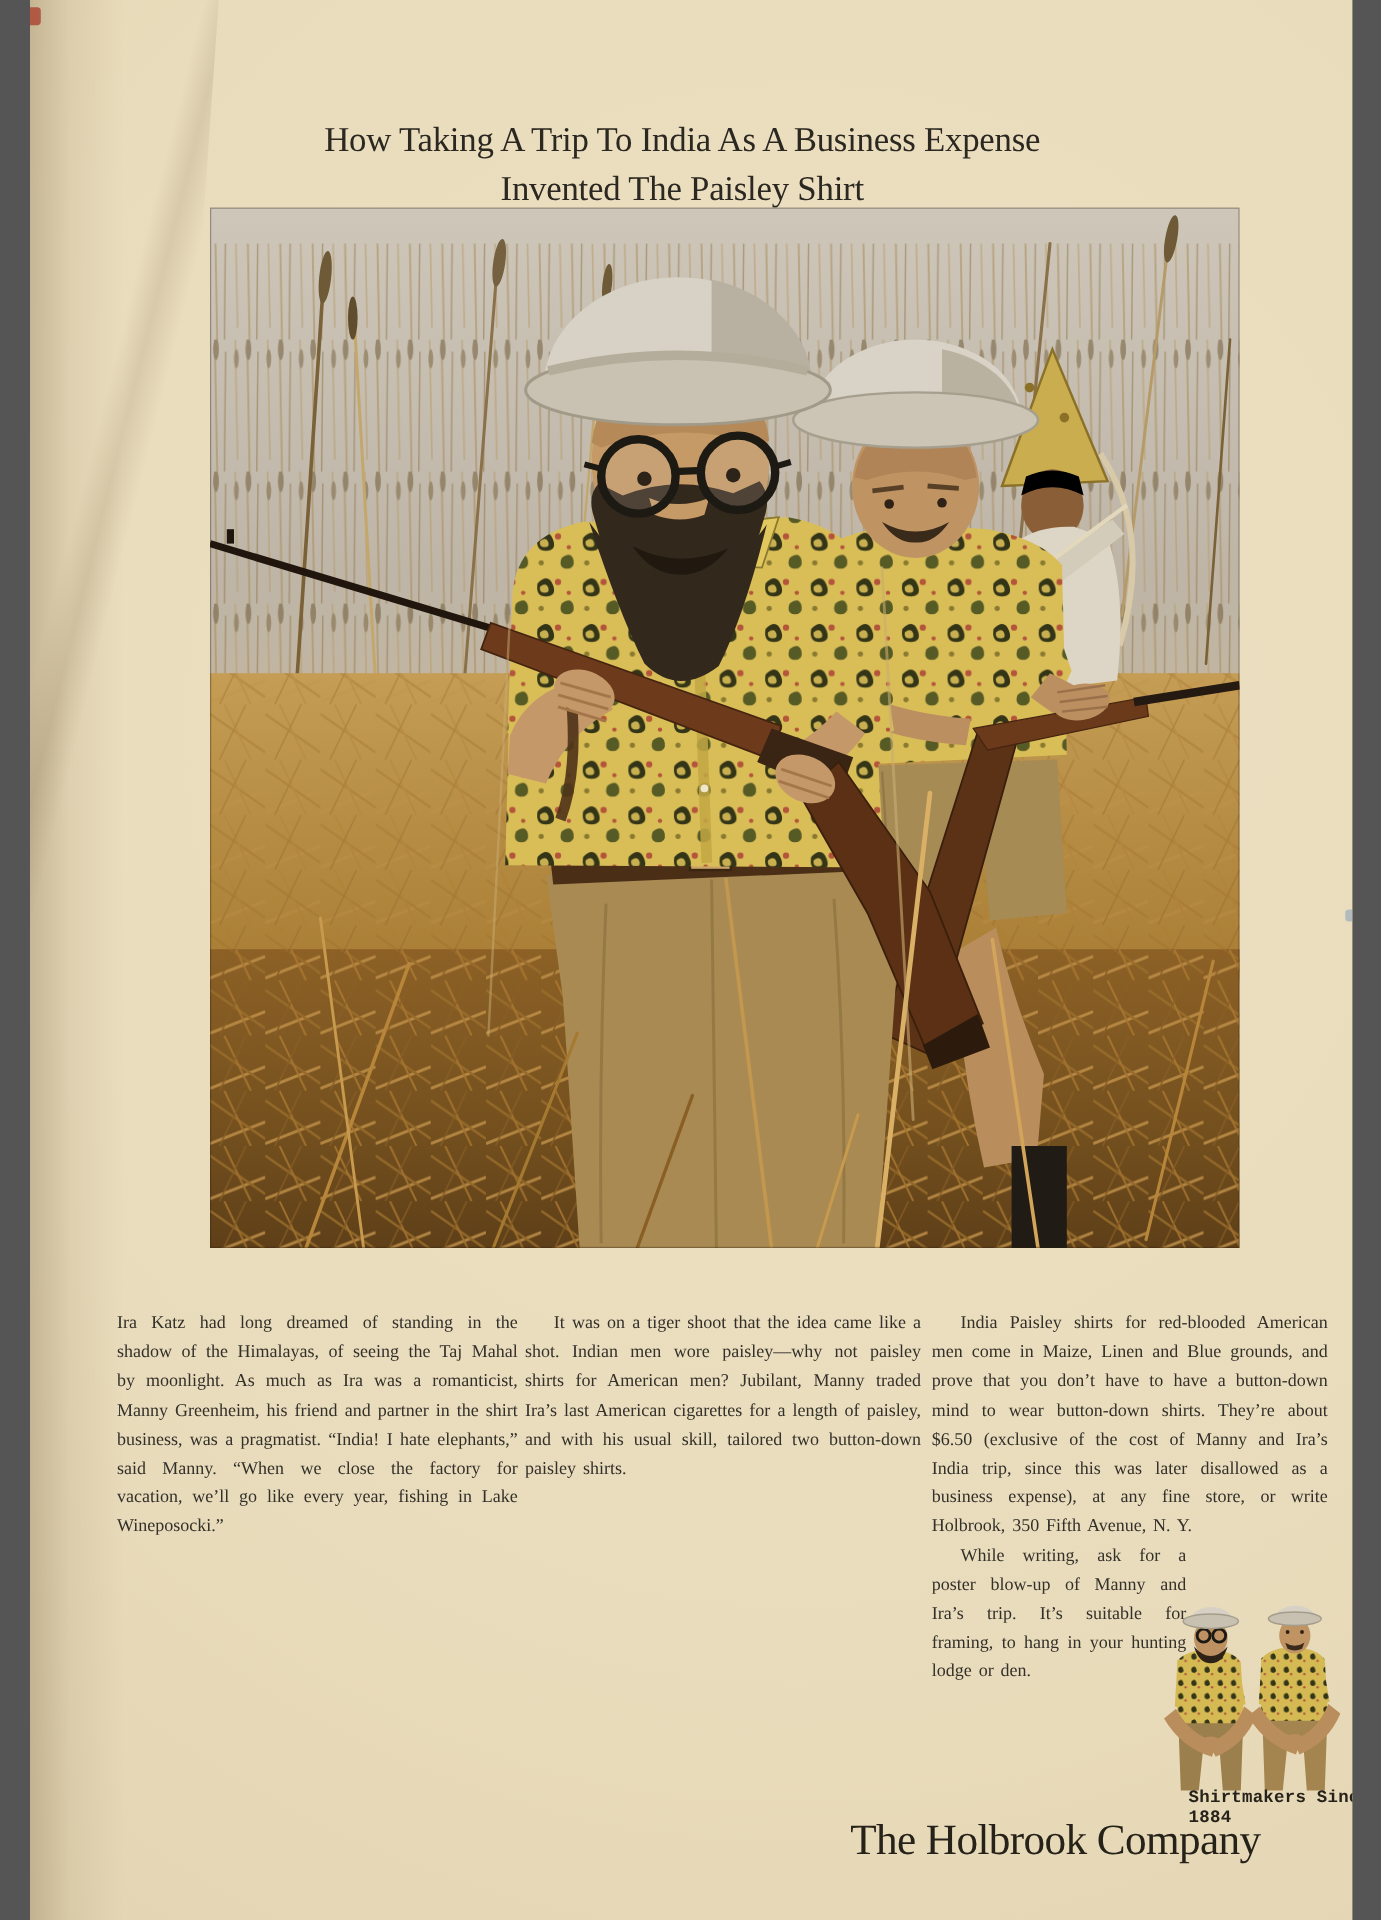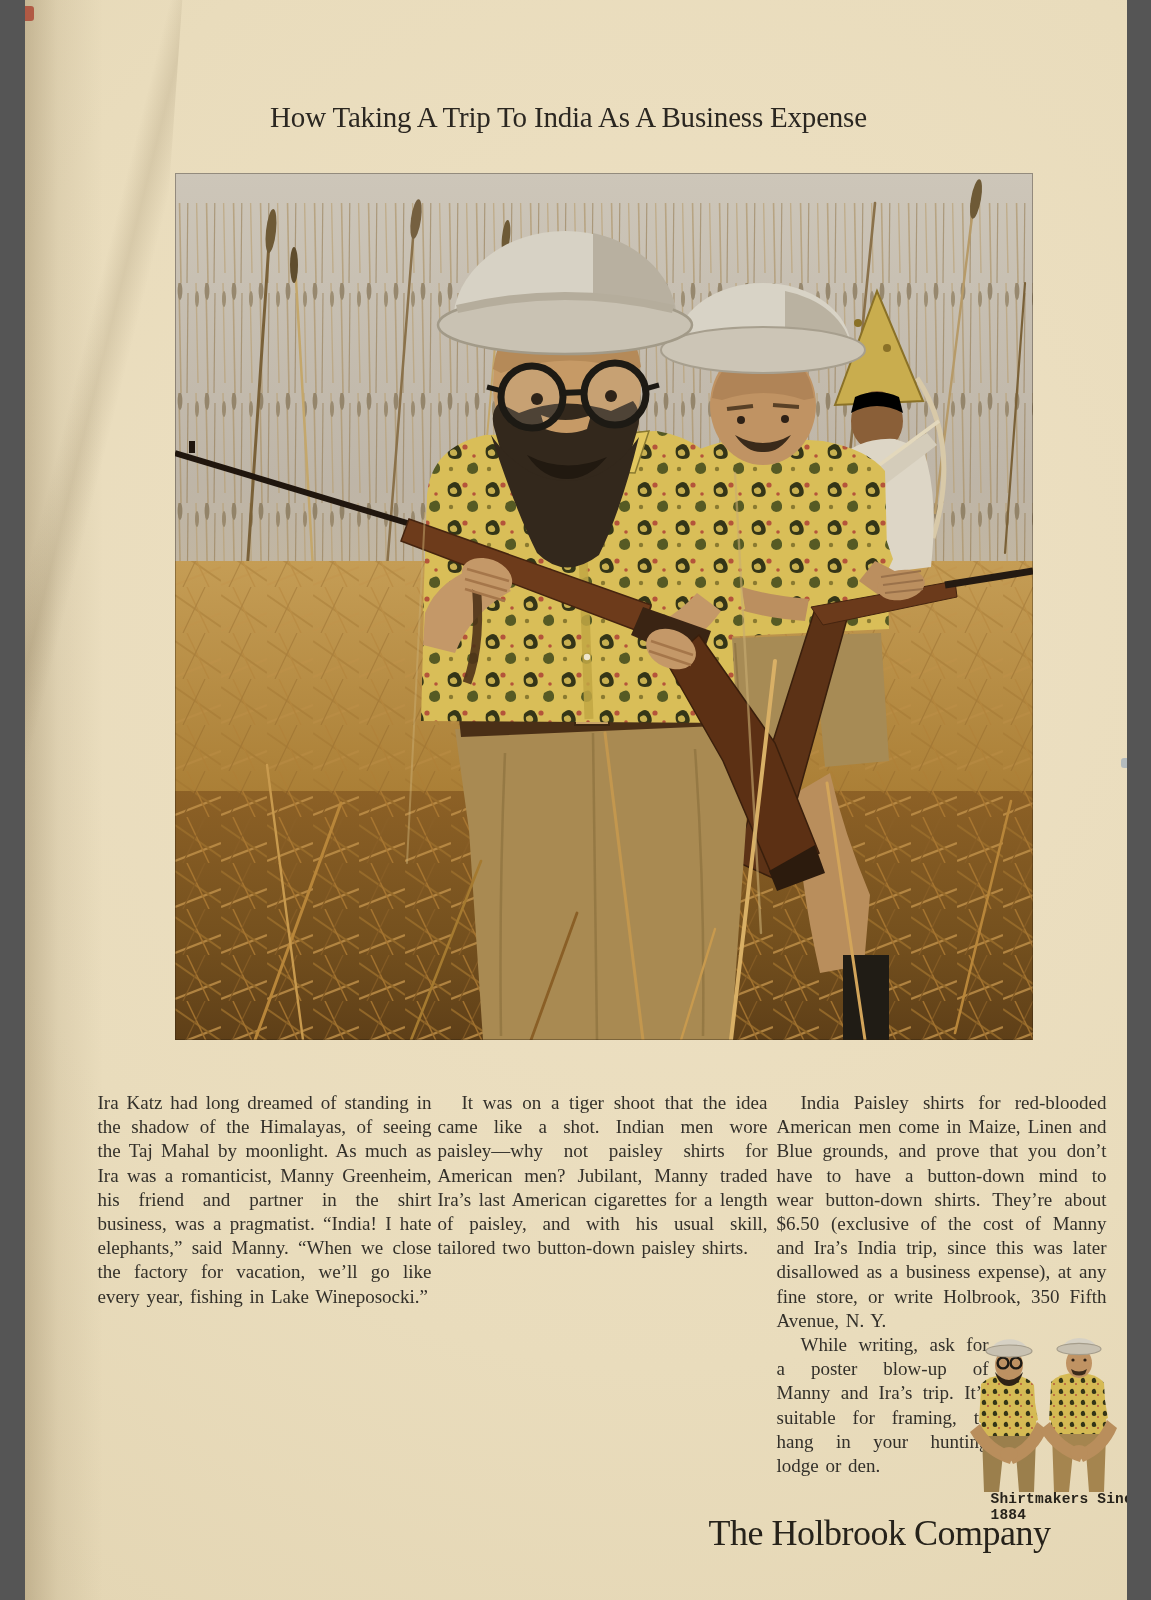--- a/index.html
+++ b/index.html
@@ -21,21 +21,21 @@
   .speck-red { position:absolute; left:0; top:6px; width:9px; height:15px; background:#a83a28; opacity:.75; border-radius:0 3px 3px 0; }
   .speck-blue { position:absolute; right:0; top:758px; width:6px; height:10px; background:#8ea3bd; opacity:.6; border-radius:3px 0 0 3px; }
 
   .headline { position:absolute; top:97px; left:0; right:14px; margin:0; text-align:center;
     font-weight:normal; font-size:29px; line-height:41px; color:#2b2721; letter-spacing:-0.2px; }
   .headline span { display:block; }
 
   .photo { position:absolute; left:150px; top:173px; width:858px; height:867px; }
   .photo svg { display:block; width:100%; height:100%; }
 
-  .col { position:absolute; top:1091px; font-size:19px; line-height:24.2px; text-align:justify;
+  .col { position:absolute; top:1091px; font-size:15px; line-height:24.2px; text-align:justify;
     word-spacing:2px; color:#33302a; }
   .col p { margin:0; text-indent:24px; }
   .col p.flush { text-indent:0; }
   .col1 { left:73px;  width:334px; }
   .col2 { left:413px; width:330px; }
   .col3 { left:752px; width:330px; }
   .col3 p.narrow { width:212px; }
 
   .mini-photo { position:absolute; left:944px; top:1332px; width:148px; height:162px; }
   .mini-photo svg { display:block; width:100%; height:100%; }
@@ -51,20 +51,21 @@
 
 <div class="page">
 
   <div class="crease-left"></div>
   <div class="crease-diag"></div>
   <div class="speck-red"></div>
   <div class="speck-blue"></div>
 
   <h1 class="headline">
     <span>How Taking A Trip To India As A Business Expense</span>
+    <span>Invented The Paisley Shirt</span>
   </h1>
 
   <div class="photo">
     <svg viewBox="0 0 858 867" preserveAspectRatio="none" role="img" aria-label="Two shirtmakers wearing yellow India Paisley shirts and white pith helmets carry rifles through tall dry grass on a tiger shoot; behind them an Indian archer in a gold ceremonial hat draws a bow.">
       <defs>
         <linearGradient id="sky" x1="0" y1="0" x2="0" y2="1">
           <stop offset="0" stop-color="#cdc6b9"></stop>
             <stop offset="0.7" stop-color="#beb5a7"></stop>
           <stop offset="1" stop-color="#c3b69e"></stop>
         </linearGradient>

